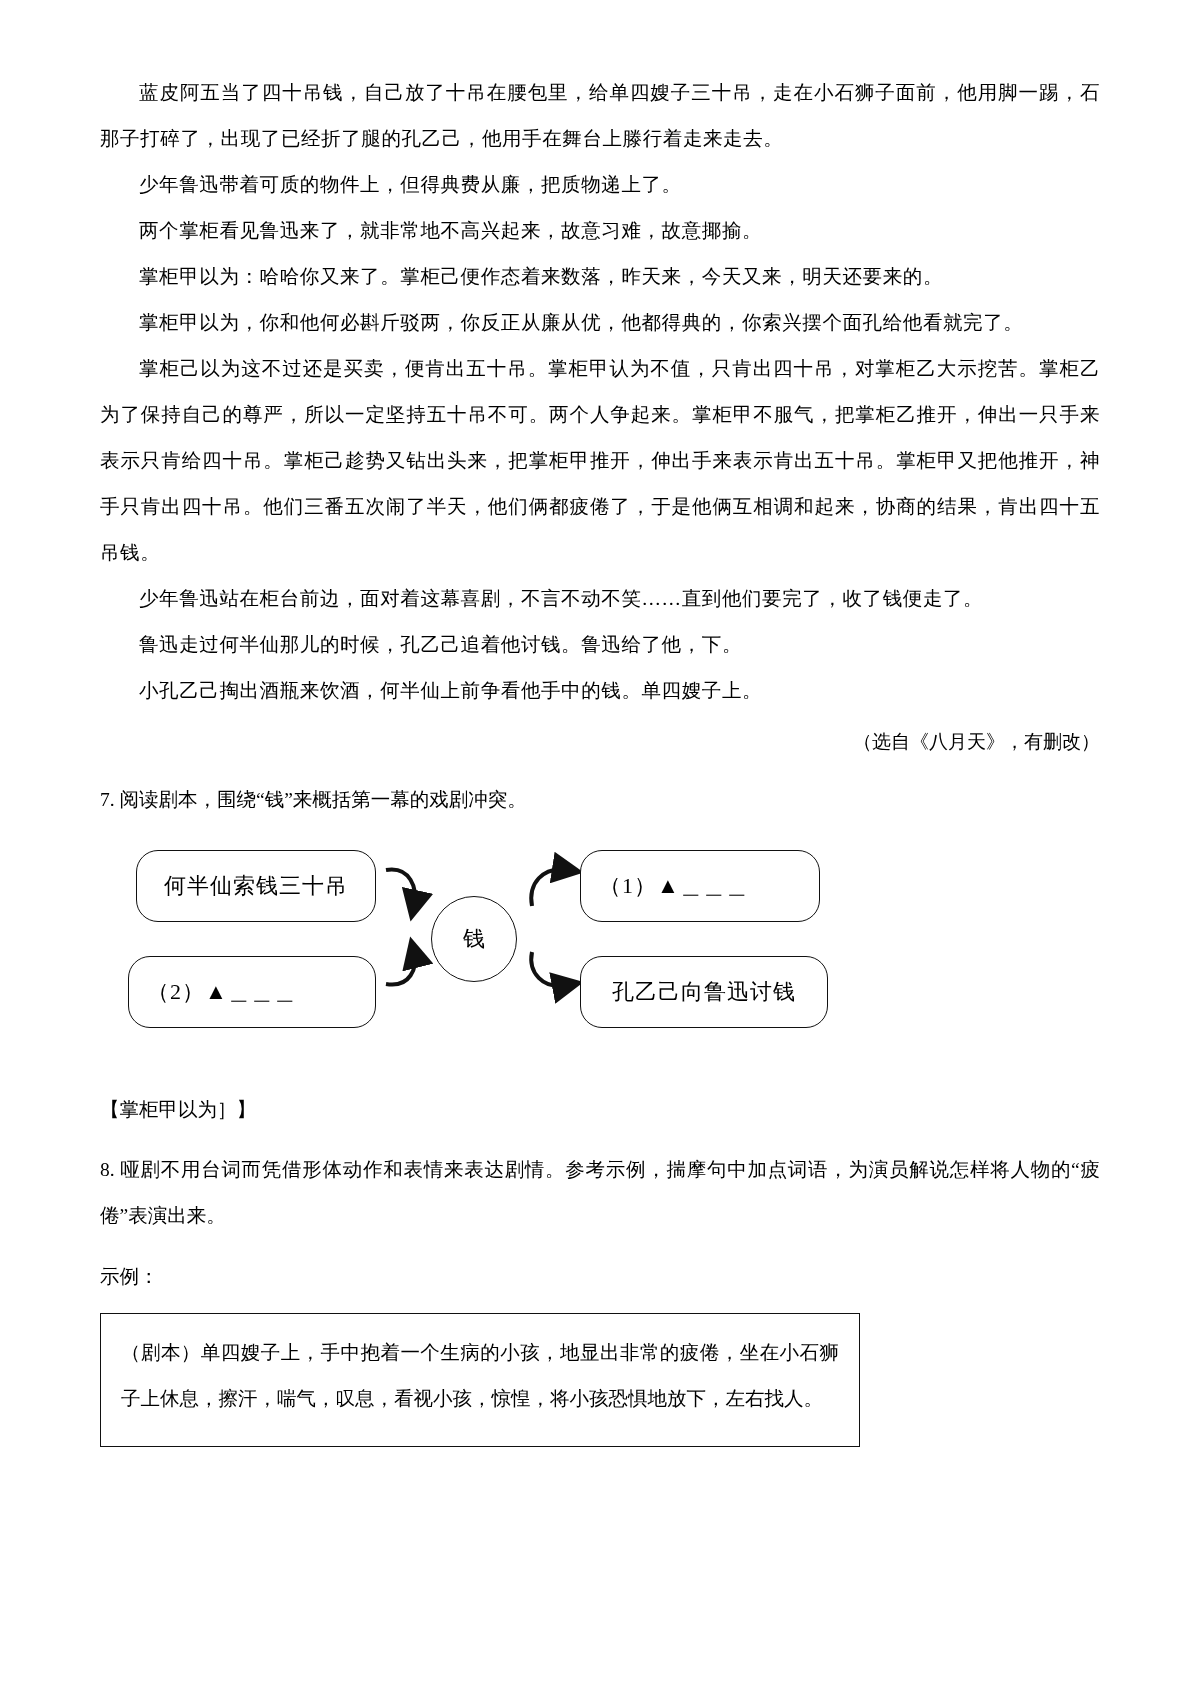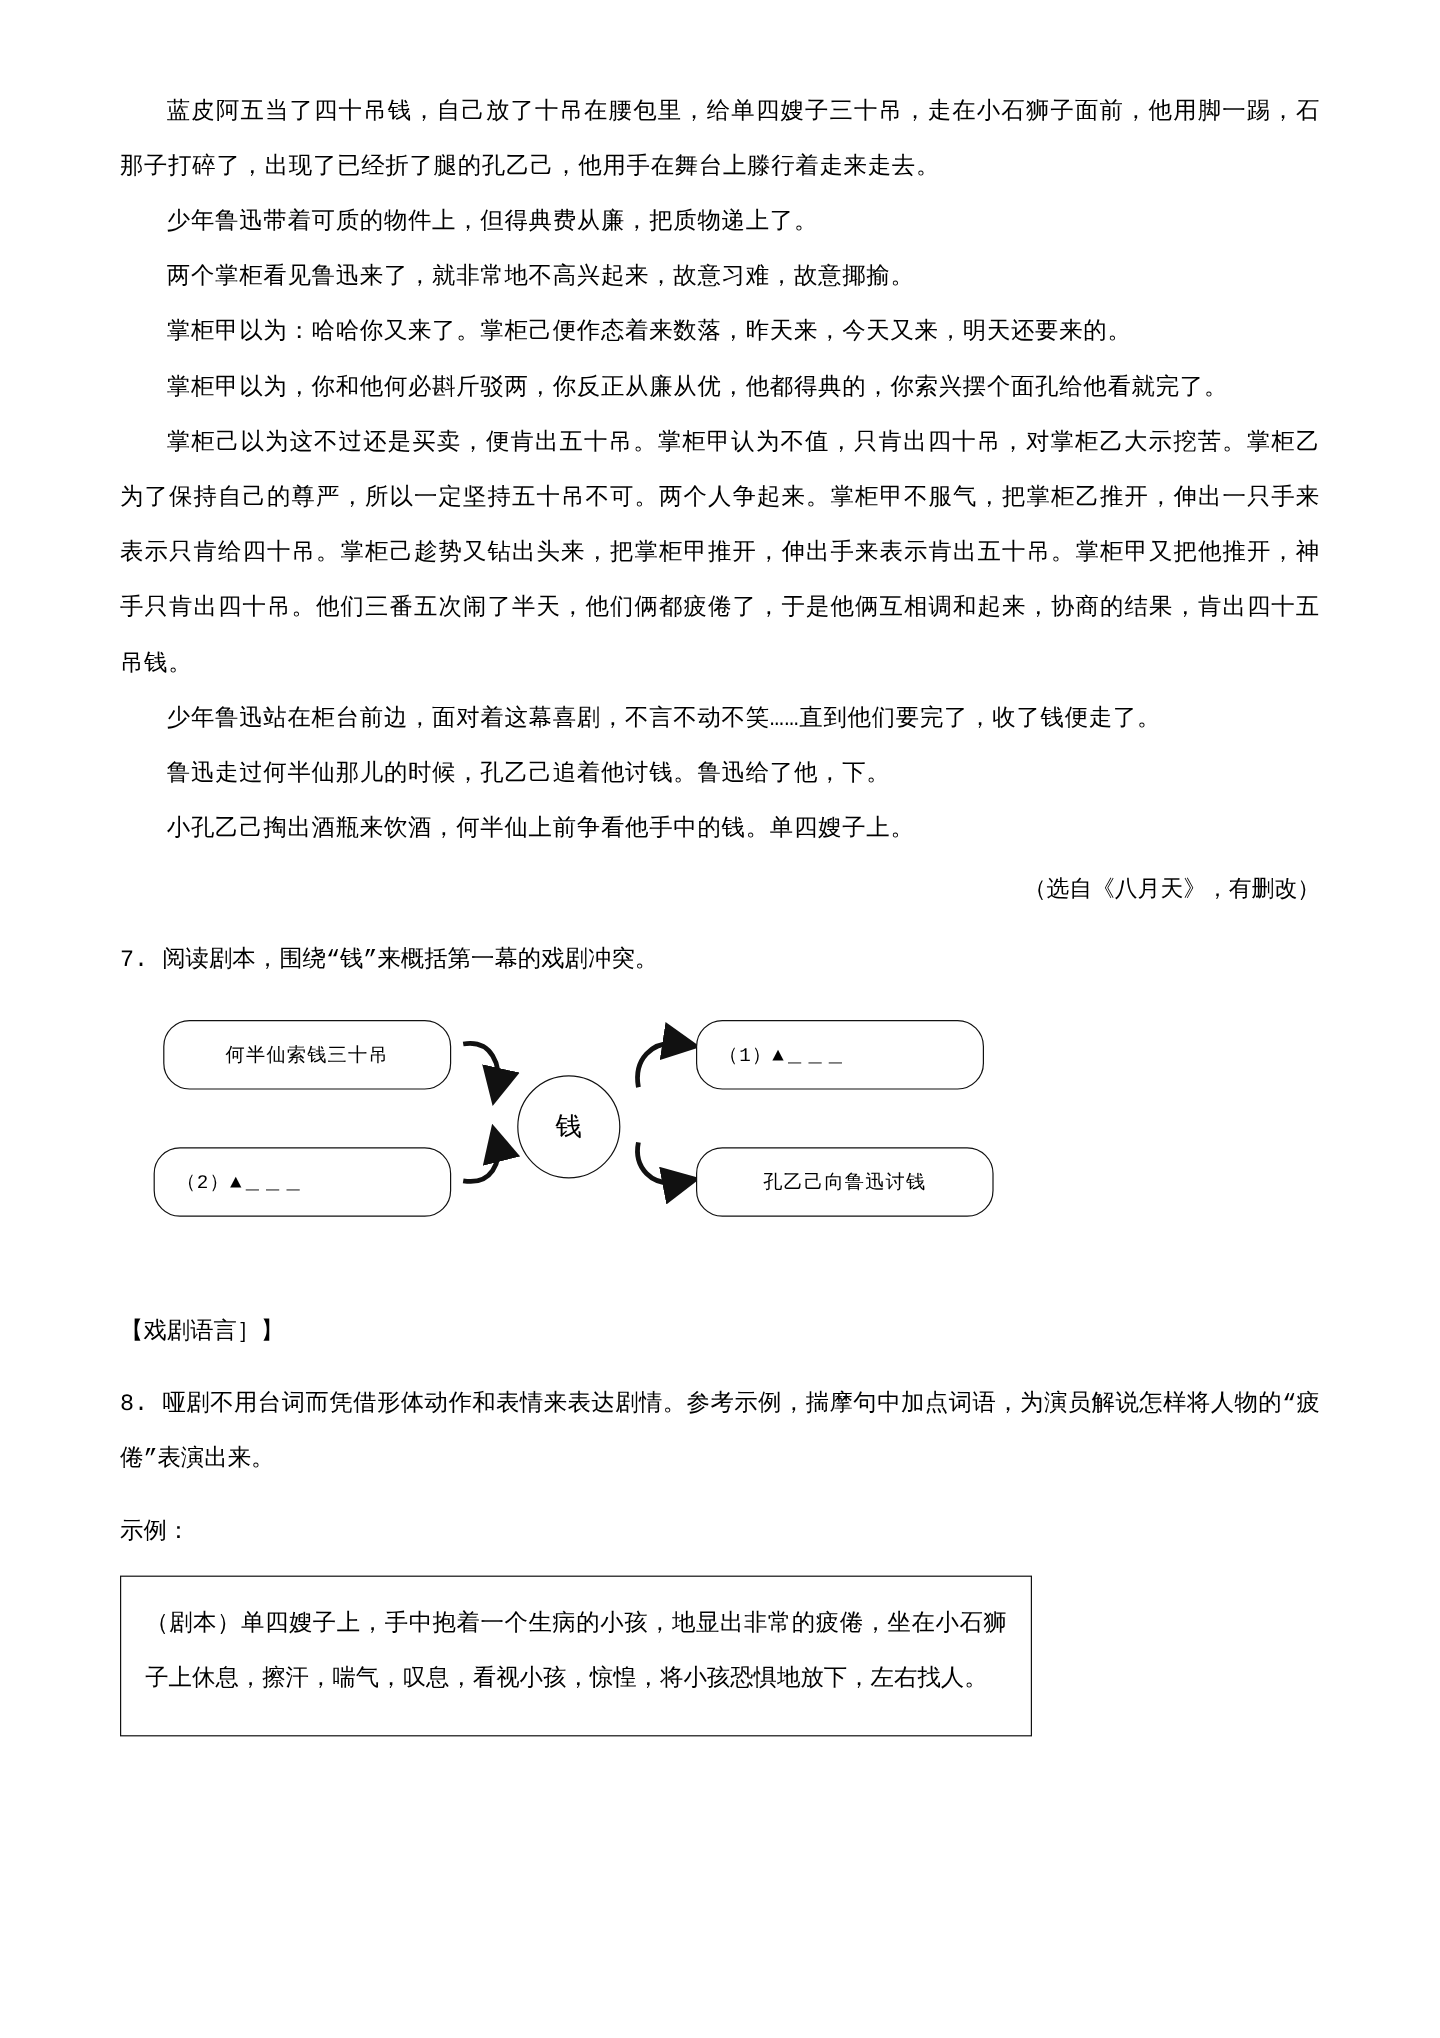--- a/index.html
+++ b/index.html
@@ -6,21 +6,21 @@
     margin: 0;
     padding: 0;
     background: #ffffff;
   }
   .page {
     position: relative;
     width: 1200px;
     height: 1698px;
     margin: 0 auto;
     background: #ffffff;
-    font-family: Liberation Mono, monospace;
+    font-family: Liberation Serif, serif;
     color: #000000;
     box-sizing: border-box;
     padding: 70px 100px 40px 100px;
   }
   .body-text {
     font-size: 19.5px;
     line-height: 46px;
     letter-spacing: 0.6px;
     text-align: justify;
   }
@@ -48,25 +48,25 @@
     height: 185px;
     margin: 22px 0 0 18px;
   }
   .dbox {
     position: absolute;
     box-sizing: border-box;
     border: 1.6px solid #111;
     border-radius: 22px;
     display: flex;
     align-items: center;
-    font-size: 16px;
+    font-size: 22px;
     letter-spacing: 1px;
     background: #fff;
     padding: 0 18px;
-    height: 58px;
+    height: 72px;
   }
   .dbox.center-text { justify-content: center; }
   .dbox.left-text { justify-content: flex-start; }
   #box-tl { left: 18px;  top: 6px;   width: 240px; }
   #box-tr { left: 462px; top: 6px;   width: 240px; }
   #box-bl { left: 10px;  top: 112px; width: 248px; }
   #box-br { left: 462px; top: 112px; width: 248px; }
   .circle {
     position: absolute;
     left: 313px;
@@ -154,21 +154,21 @@
       <path d="M414,108 C410,128 424,146 450,141" fill="none" stroke="#111" stroke-width="4" marker-end="url(#ah)"></path>
     </svg>
 
     <div class="dbox center-text" id="box-tl">何半仙索钱三十吊</div>
     <div class="dbox left-text" id="box-tr">（1）▲＿＿＿</div>
     <div class="dbox left-text" id="box-bl">（2）▲＿＿＿</div>
     <div class="dbox center-text" id="box-br">孔乙己向鲁迅讨钱</div>
     <div class="circle">钱</div>
   </div>
 
-  <p class="section-label">【戏剧语言］】</p>
+  <p class="section-label">【掌柜甲以为］】</p>
 
   <p class="q8">8. 哑剧不用台词而凭借形体动作和表情来表达剧情。参考示例，揣摩句中加点词语，为演员解说怎样将人物的“疲倦”表演出来。</p>
 
   <p class="example-label">示例：</p>
 
   <div class="example-box">
     <p>（剧本）单四嫂子上，手中抱着一个生病的小孩，地显出非常的疲倦，坐在小石狮子上休息，擦汗，喘气，叹息，看视小孩，惊惶，将小孩恐惧地放下，左右找人。</p>
   </div>
 
 </div>

